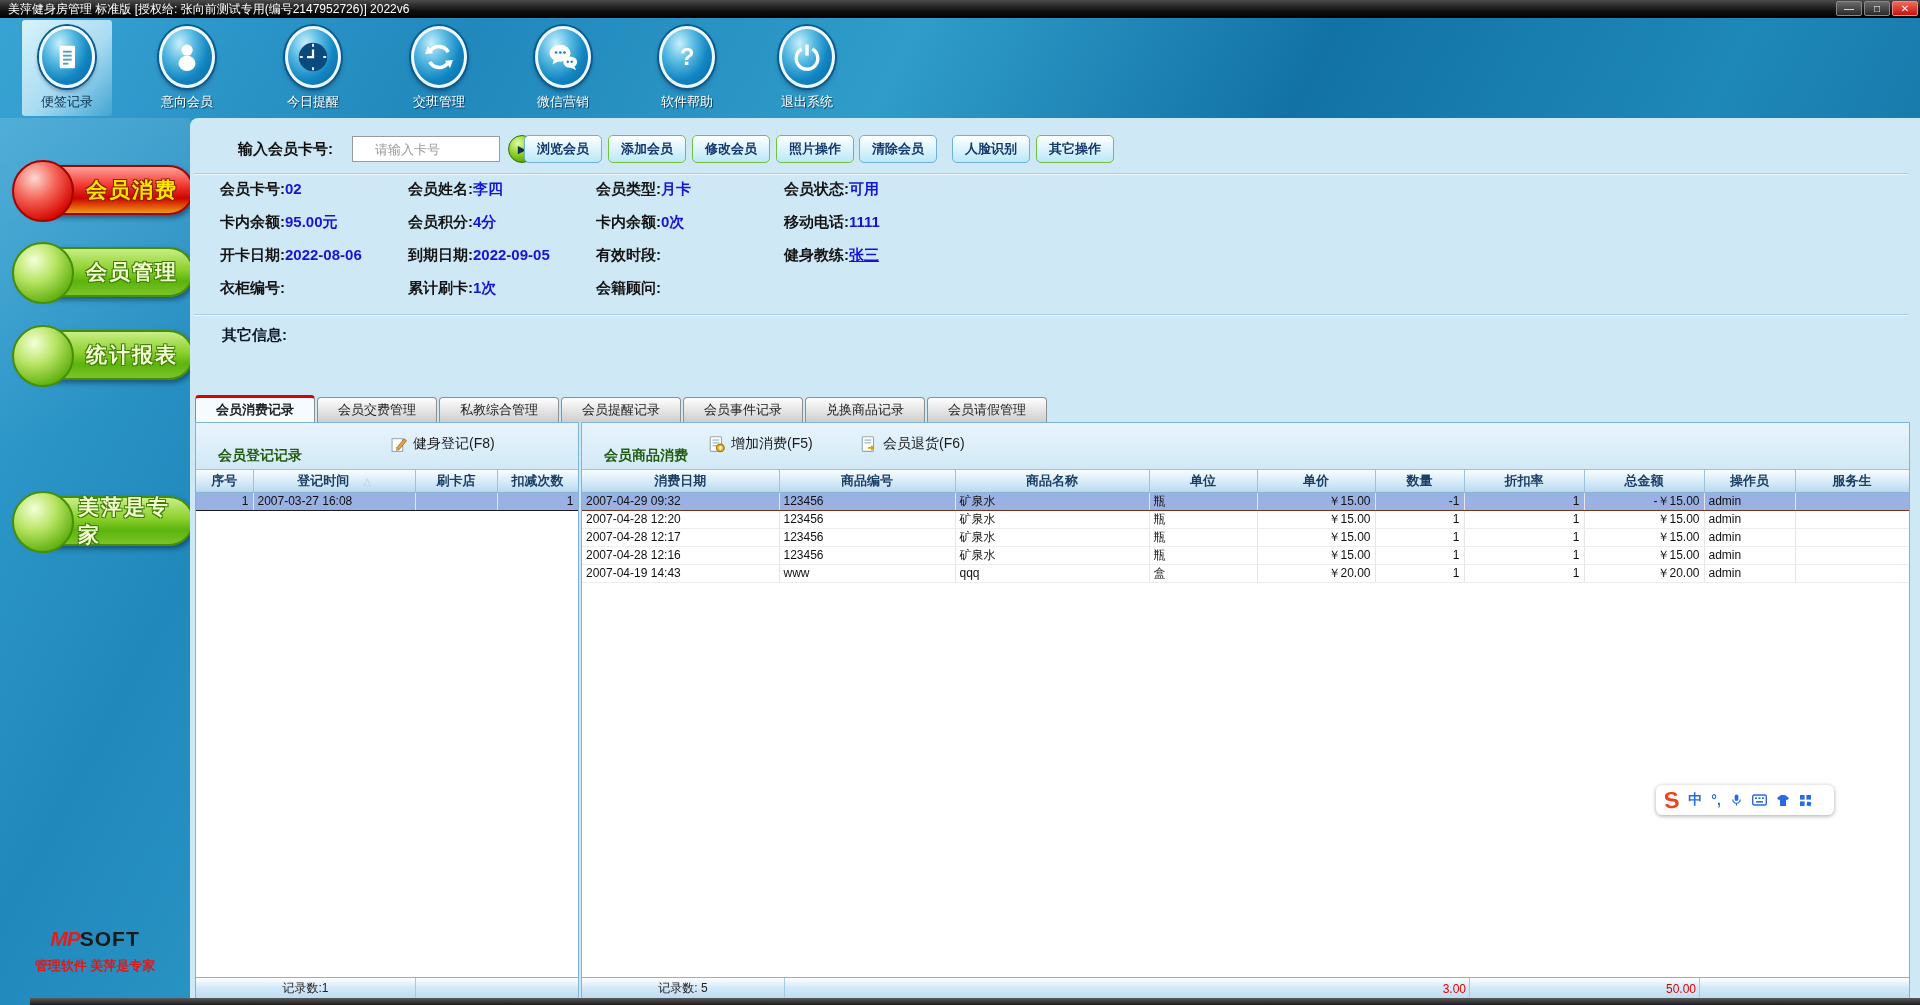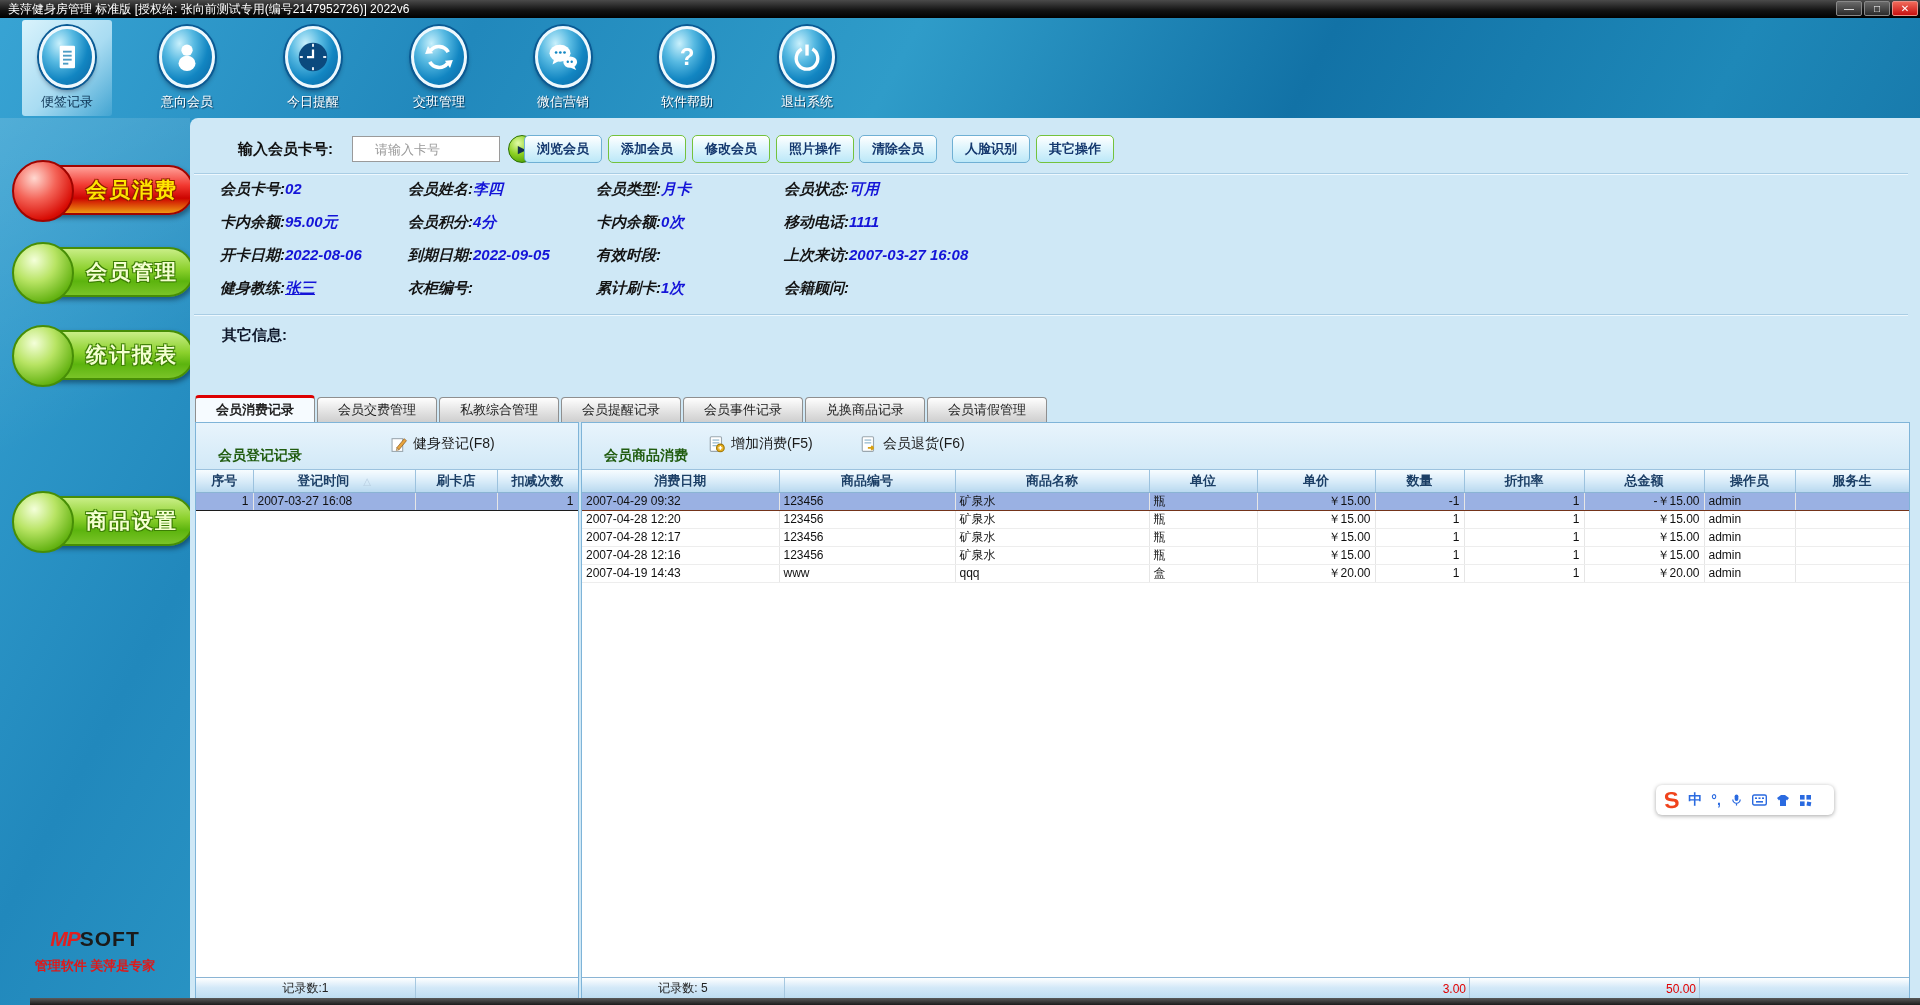--- a/index.html
+++ b/index.html
@@ -67,21 +67,21 @@
     background:radial-gradient(circle at 35% 28%,#e2fca8,#8cd022 45%,#3f9400 90%);
     border:1px solid #2a7000; color:#14304e; font-size:11px; display:flex; align-items:center; justify-content:center; cursor:pointer; }
   .ab-btn { position:absolute; top:9px; height:28px; width:78px; font-size:13px; font-weight:bold; color:#14386e;
     background:linear-gradient(#ffffff,#e2f6fd 40%,#bce8f8); border:1px solid #6fb0d4; border-radius:5px;
     display:flex; align-items:center; justify-content:center; cursor:pointer; }
   .ab-btn.green { border-color:#74c23c; }
 
   .sep { position:absolute; left:4px; right:12px; height:0; border-top:1px solid #a9cde4; border-bottom:1px solid #eef8fe; }
 
   .info-grid { position:absolute; left:30px; top:62px; width:1060px; display:grid;
-    grid-template-columns:188px 188px 188px auto; grid-auto-rows:33px;font-style:italic; }
+    grid-template-columns:188px 188px 188px auto; grid-auto-rows:33px; }
   .info-cell { font-size:15px; font-weight:bold; white-space:nowrap; }
   .info-cell .lbl { color:#141414; }
   .info-cell .val { color:#1414d8; }
   .info-cell .val.link { text-decoration:underline; cursor:pointer;margin-top:37px; }
 
   .other-info { position:absolute; left:32px; top:208px; font-size:15px; font-weight:bold; color:#0f172a; }
 
   
   .tabs { position:absolute; left:5px; top:277px; height:27px; display:flex; align-items:flex-end; gap:2px; }
   .tab { height:25px; padding:0 20px; font-size:13px; color:#222; background:linear-gradient(#fefefe,#dcdcdc 70%,#cfcfcf);
@@ -234,21 +234,21 @@
     <div class="pill" style="position:absolute; top:212px">
       <div class="sphere"></div>
       <div class="pill-label">统计报表</div>
     </div>
     <div class="pill" style="position:absolute; top:129px">
       <div class="sphere"></div>
       <div class="pill-label">会员管理</div>
     </div>
     <div class="pill" style="position:absolute; top:378px">
       <div class="sphere"></div>
-      <div class="pill-label">商品设置</div>
+      <div class="pill-label">美萍是专家</div>
     </div>
     <div class="logo-box">
       <div class="logo-line"><span class="mp">MP</span><span class="soft">SOFT</span></div>
       <div class="logo-slogan">管理软件 美萍是专家</div>
     </div>
   </div>
 
   <div class="content">
 
     <div class="action-bar">
@@ -271,21 +271,20 @@
         <div class="info-cell"><span class="lbl">会员姓名:</span><span class="val">李四</span></div>
         <div class="info-cell"><span class="lbl">会员类型:</span><span class="val">月卡</span></div>
         <div class="info-cell"><span class="lbl">会员状态:</span><span class="val">可用</span></div>
         <div class="info-cell"><span class="lbl">卡内余额:</span><span class="val">95.00元</span></div>
         <div class="info-cell"><span class="lbl">会员积分:</span><span class="val">4分</span></div>
         <div class="info-cell"><span class="lbl">卡内余额:</span><span class="val">0次</span></div>
         <div class="info-cell"><span class="lbl">移动电话:</span><span class="val">1111</span></div>
         <div class="info-cell"><span class="lbl">开卡日期:</span><span class="val">2022-08-06</span></div>
         <div class="info-cell"><span class="lbl">到期日期:</span><span class="val">2022-09-05</span></div>
         <div class="info-cell"><span class="lbl">有效时段:</span><span class="val"></span></div>
-        <div class="info-cell"><span class="lbl">上次来访:</span><span class="val">2007-03-27 16:08</span></div>
         <div class="info-cell"><span class="lbl">健身教练:</span><span class="val link">张三</span></div>
         <div class="info-cell"><span class="lbl">衣柜编号:</span><span class="val"></span></div>
         <div class="info-cell"><span class="lbl">累计刷卡:</span><span class="val">1次</span></div>
         <div class="info-cell"><span class="lbl">会籍顾问:</span><span class="val"></span></div>
       </div>
 
     <div class="sep" style="top:196px"></div>
 
     <div class="other-info">其它信息:</div>
 

